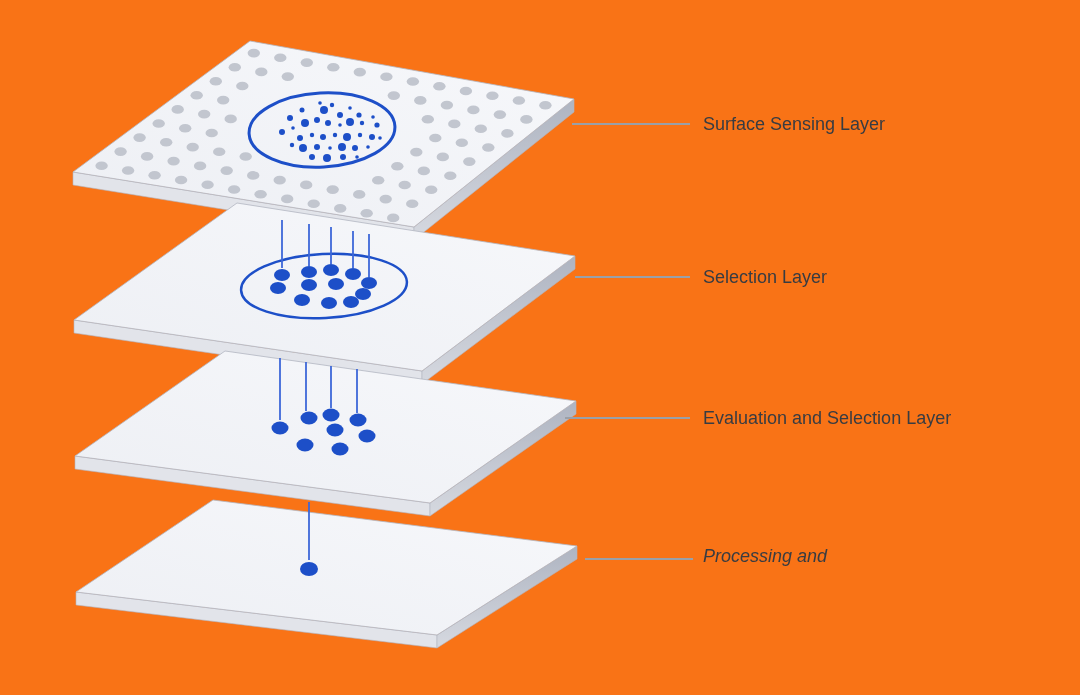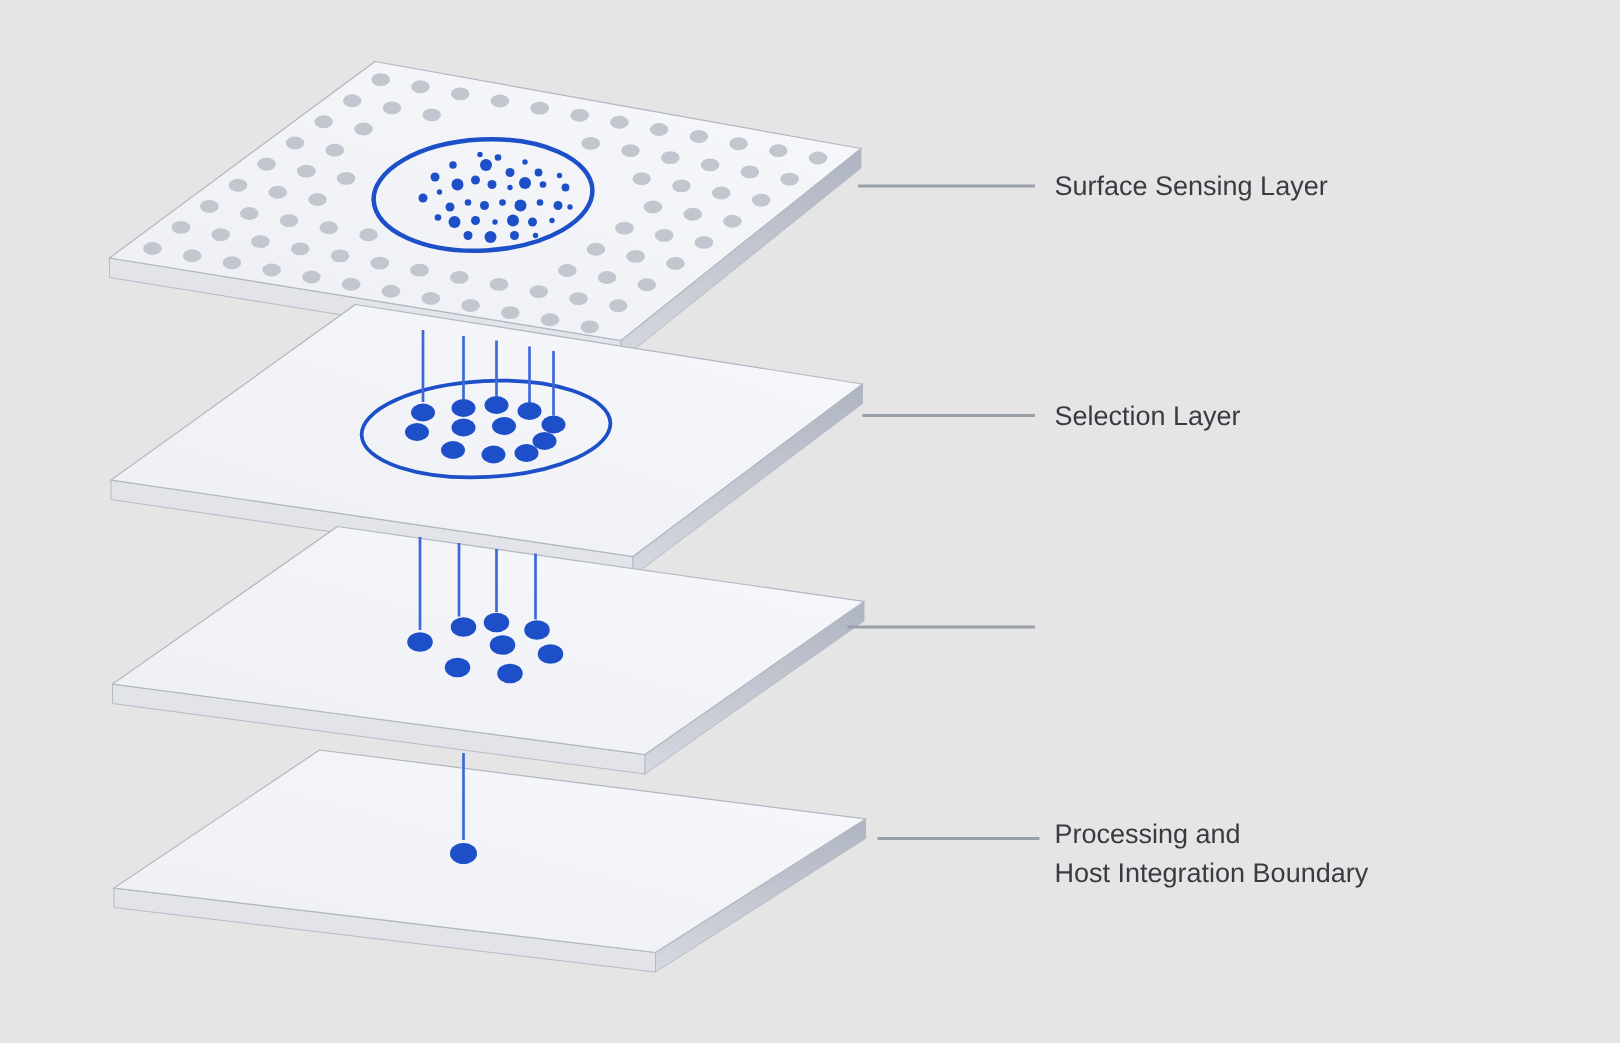--- a/index.html
+++ b/index.html
@@ -1,34 +1,34 @@
 <!DOCTYPE html>
 <html><head>
 <meta charset="utf-8">
 <style>
   html,body{margin:0;padding:0;background:#ffffff;}
   .stage{
     position:relative;
     width:1080px;height:695px;
-    background:#e5e5e5;
+    background:#f97316;
     overflow:hidden;
     font-family:"Liberation Sans", sans-serif;
   }
   .stage svg{position:absolute;left:0;top:0;}
   .leader{
     position:absolute;height:2px;
   }
   .label{
     position:absolute;
     left:703px;
     font-size:18px;
     line-height:24px;
     white-space:nowrap;
   }
-  .label.two-line{line-height:26px;}
+  .label.two-line{line-height:26px;font-style:italic;}
   .label span{display:block;}
 </style>
 </head>
 <body>
 
 <div class="stage">
 
   <svg id="diagram-svg" width="1080" height="695" viewBox="0 0 1080 695">
       <defs>
         <linearGradient id="topGrad" x1="1" y1="0" x2="0" y2="1">
@@ -228,18 +228,20 @@
   <div class="leader" id="leader-2" style="left: 575px; top: 276px; width: 115px; background: rgb(154, 160, 168);"></div>
   <div class="leader" id="leader-3" style="left: 565px; top: 417px; width: 125px; background: rgb(154, 160, 168);"></div>
   <div class="leader" id="leader-4" style="left: 585px; top: 558px; width: 108px; background: rgb(154, 160, 168);"></div>
 
   <div class="label" style="top: 112px; color: rgb(56, 60, 66);">
     <span>Surface Sensing Layer</span>
   </div>
   <div class="label" style="top: 265px; color: rgb(56, 60, 66);">
     <span>Selection Layer</span>
   </div>
+  <div class="label" style="top: 406px; color: rgb(56, 60, 66);">
+    <span>Evaluation and Selection Layer</span>
+  </div>
   <div class="label two-line" style="top: 543px; color: rgb(56, 60, 66);">
     <span>Processing and</span>
-    <span>Host Integration Boundary</span>
   </div>
 
 </div>
 
 </body></html>

